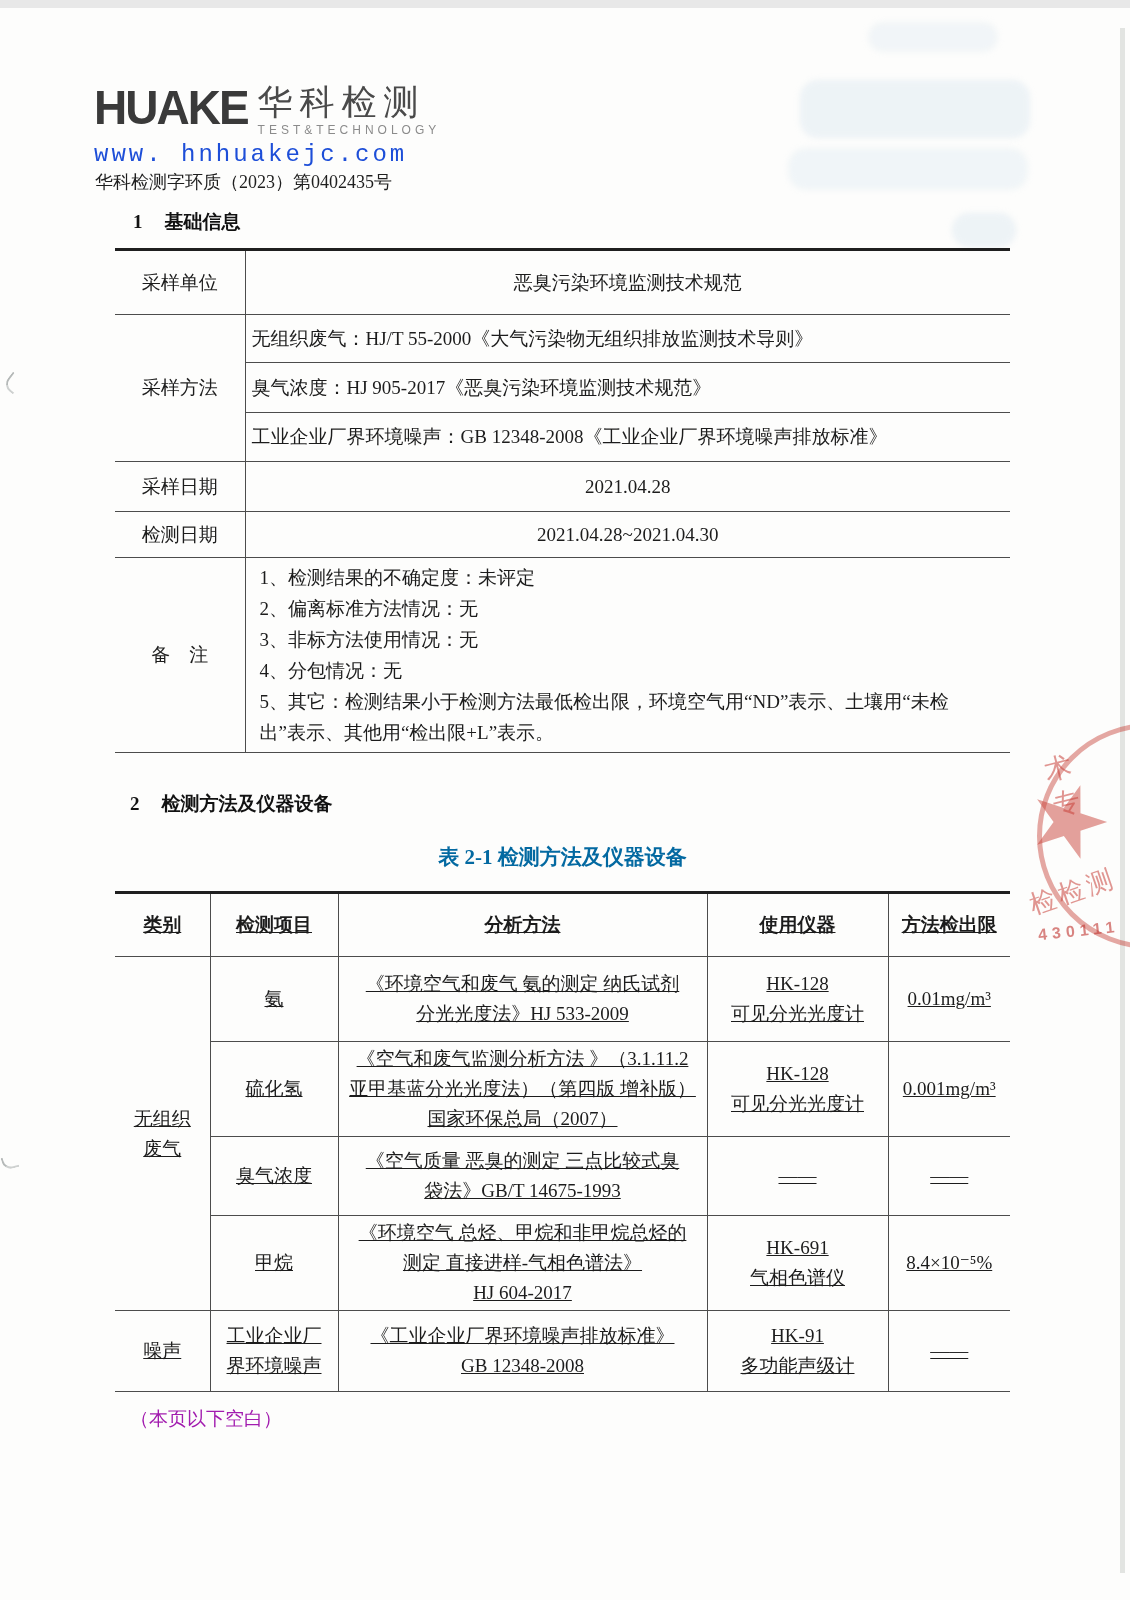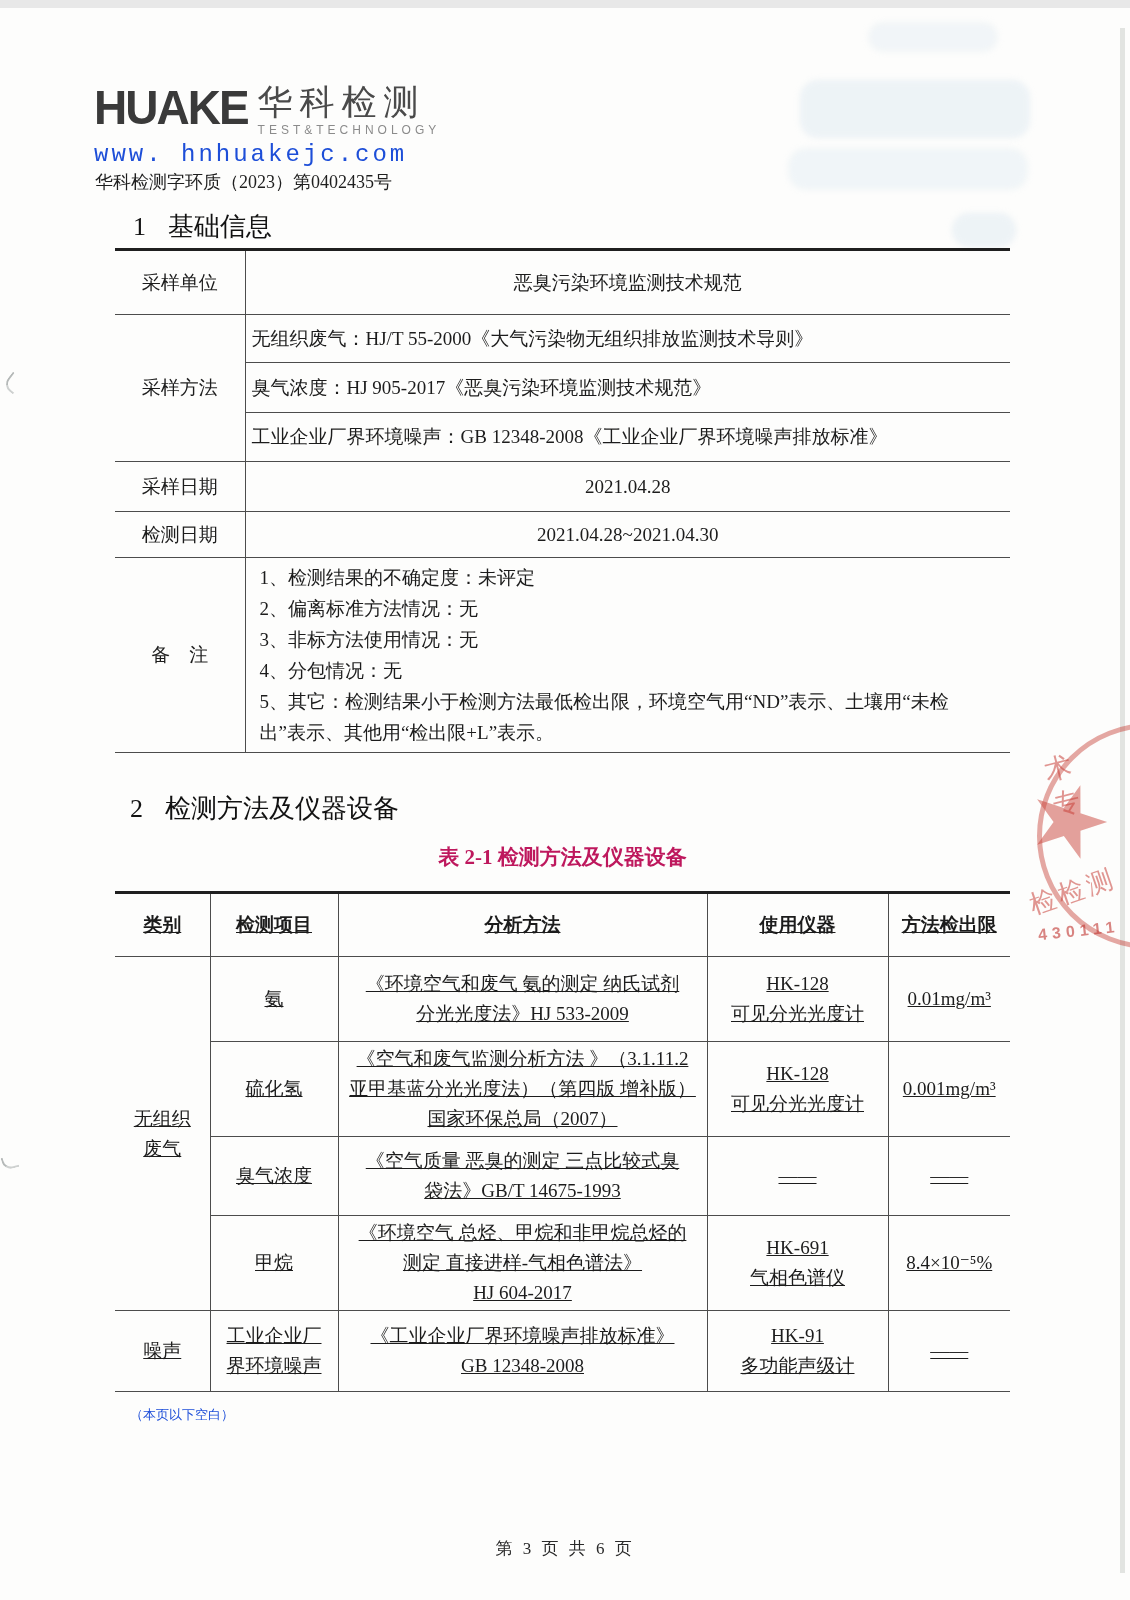--- a/index.html
+++ b/index.html
@@ -33,26 +33,26 @@
     font-family: "Liberation Sans", "DejaVu Sans", sans-serif;
     font-size: 12px; letter-spacing: 4px; color: #8b8b8b; margin-top: 1px;
   }
   .website {
     font-family: Liberation Mono, monospace;
     font-size: 24px; letter-spacing: 3px; color: #1d4ed8; margin-top: 4px;
   }
   .doc-number { position: absolute; left: 95px; top: 162px; font-size: 18px; color: #1f1f1f; }
 
   
-  .sec-heading { position: absolute; font-size: 26px; font-weight: normal; color: #121212; }
+  .sec-heading { position: absolute; font-size: 19px; font-weight: bold; color: #121212; }
   .sec-heading .num { margin-right: 22px; }
   #sec1-heading { left: 133px; top: 201px; }
   #sec2-heading { left: 130px; top: 783px; }
   .table-title { position: absolute; left: 115px; width: 895px; top: 835px; text-align: center;
-                 font-size: 21px; font-weight: bold; color: #be185d; }
+                 font-size: 21px; font-weight: bold; color: #0369a1; }
 
   
   table { border-collapse: collapse; table-layout: fixed; position: absolute; left: 115px; width: 895px; }
   #table1 { top: 240px; }
   #table2 { top: 883px; text-decoration: underline; }
   td, th {
     border: 1px solid #4c4c4c;
     vertical-align: middle;
     font-size: 19px;
     line-height: 30px;
@@ -62,21 +62,21 @@
     font-weight: normal;
   }
   table { border-top: 3px solid #1f1f1f; border-bottom: 1px solid #8b5cf6; }
   td:first-child, th:first-child { border-left: none; }
   td:last-child, th:last-child { border-right: none; }
   .left { text-align: left; }
   #table2 th { font-weight: bold; }
   .remarks-cell { line-height: 31px; padding: 4px 10px 4px 14px; }
 
   
-  .blank-note { position: absolute; left: 130px; top: 1398px; font-size: 13px; color: #1d4ed8; }
+  .blank-note { position: absolute; left: 130px; top: 1398px; font-size: 19px; color: #a21caf; }
   .page-footer { position: absolute; left: 0; width: 1130px; top: 1529px; text-align: center;
                  font-size: 17px; letter-spacing: 3px; color: #2a2a2a; }
 
   
   .stamp { position: absolute; left: 0; top: 0; width: 1130px; height: 1600px; pointer-events: none; }
   .stamp-ring { position: absolute; left: 1037px; top: 715px; width: 226px; height: 226px;
                 border: 5px solid rgba(198,62,54,0.45); border-radius: 50%; }
   .stamp-star { position: absolute; left: 1026px; top: 764px; font-size: 96px; line-height: 96px;
                 color: rgba(202,68,58,0.50); transform: rotate(18deg);
                 font-family: "DejaVu Sans", sans-serif; }
@@ -236,21 +236,20 @@
 GB 12348-2008</td>
       <td>HK-91
 多功能声级计</td>
       <td>——</td>
     </tr>
   </tbody>
     </table>
 
   <div class="blank-note">（本页以下空白）</div>
 
-  <div class="page-footer">第 3 页 共 6 页</div>
 
   <div class="stamp">
     <div class="stamp-ring"></div>
     <div class="stamp-star">★</div>
     <div class="stamp-t1">术 专</div>
     <div class="stamp-t2">检检测</div>
     <div class="stamp-code">430111</div>
   </div>
 
 </div>

